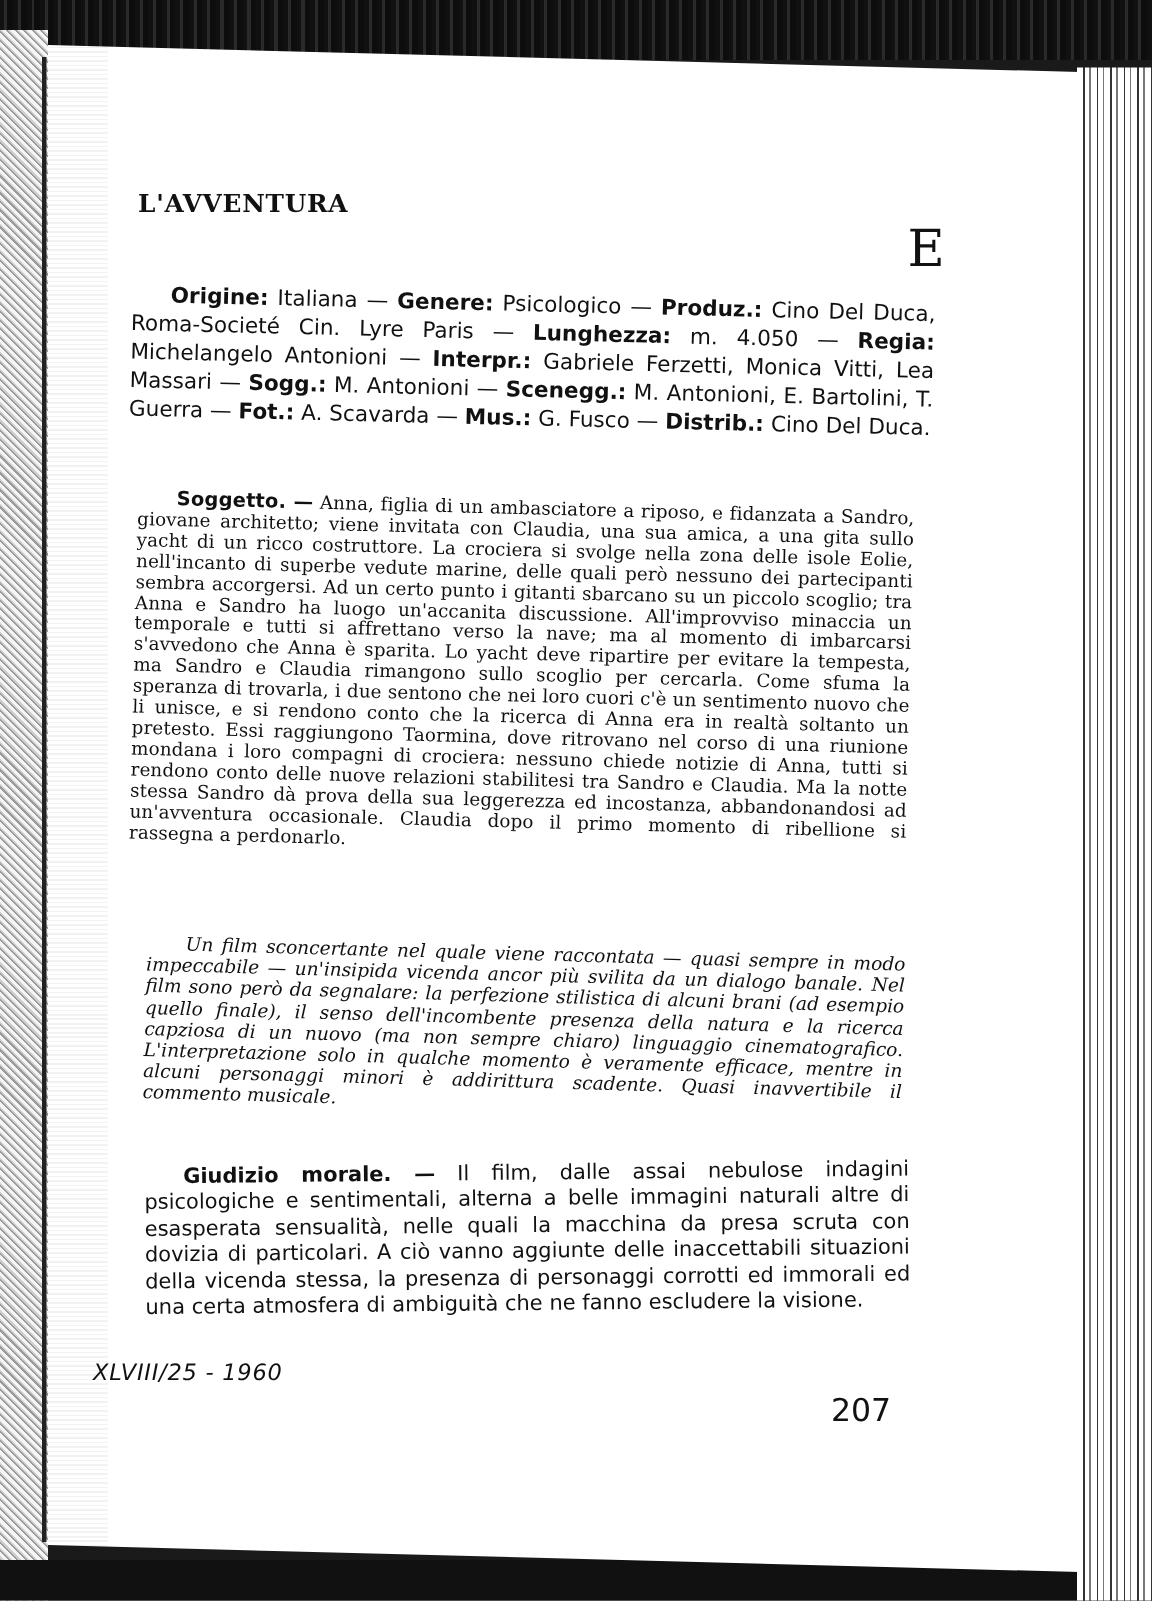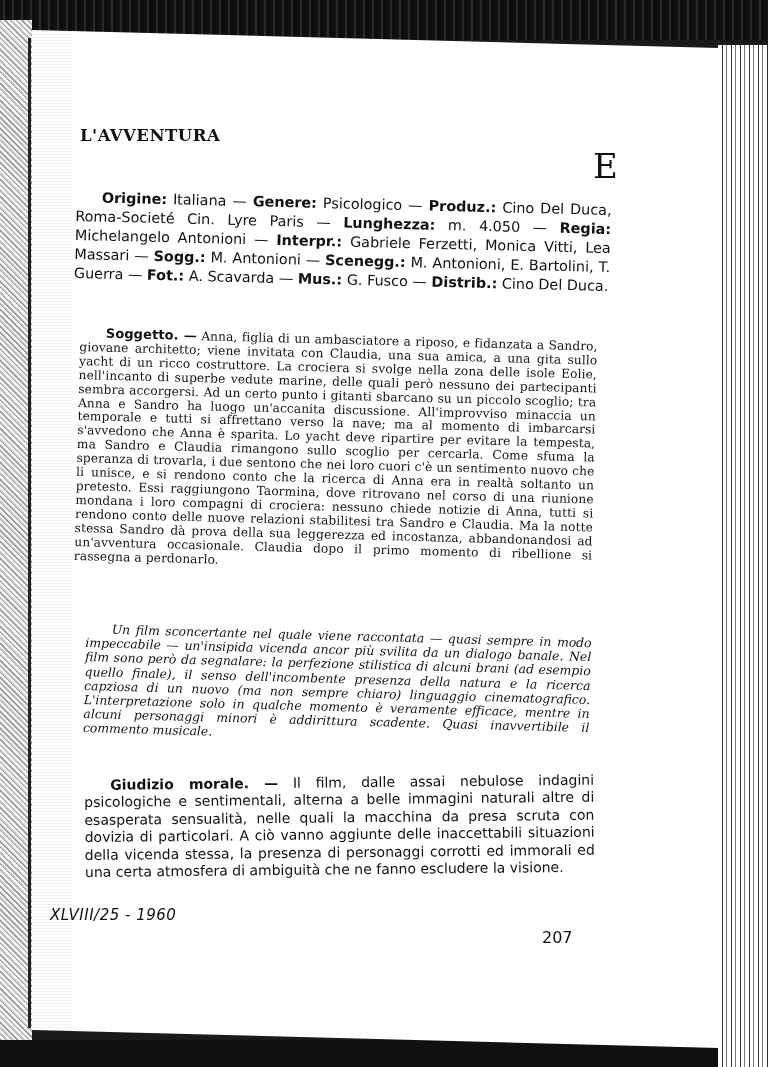--- a/index.html
+++ b/index.html
@@ -31,21 +31,21 @@
     background: repeating-linear-gradient(0deg, rgba(0,0,0,0.05) 0 1px, rgba(255,255,255,0) 1px 3px);
   }
   .right-edge {
     position: absolute; right: 0; top: 45px; width: 50px; height: 1022px;
     background:
       repeating-linear-gradient(90deg, #fff 0 4px, #333 4px 5px, #fff 5px 8px, #777 8px 9px);
   }
   .bottom-dark {
     position: absolute; left: 0; top: 1040px; width: 768px; height: 27px; background: #111;
   }
-  .content { position: absolute; left: 4px; top: 0; width: 609px; height: 1067px; }
+  .content { position: absolute; left: 16px; top: 0; width: 609px; height: 1067px; }
   .title {
     position: absolute; left: 76px; top: 126px;
     font-family: "DejaVu Serif", serif; font-weight: bold; font-size: 16.5px;
     letter-spacing: 0.5px; color: #111;
   }
   .section-letter {
     position: absolute; left: 589px; top: 146px;
     font-family: "DejaVu Serif", serif; font-size: 34px; color: #111;
   }
   .credits {
@@ -72,21 +72,21 @@
     color: #111; text-align: justify; transform: rotate(-0.6deg); transform-origin: left top;
   }
   .judgment .head { font-weight: bold; }
   .indent { display: inline-block; width: 26px; }
   .footer-left {
     position: absolute; left: 46px; top: 906px;
     font-family: "DejaVu Sans", sans-serif; font-size: 15px; color: #111; letter-spacing: 0.5px; font-style: italic;
   }
   .footer-right {
     position: absolute; left: 538px; top: 928px;
-    font-family: "DejaVu Sans", sans-serif; font-size: 16px; color: #111;
+    font-family: "DejaVu Sans", sans-serif; font-size: 21px; color: #111;
   }
 </style>
 </head>
 <body>
 
 <div class="top-dark"></div>
 <div class="left-edge"></div>
 <div class="bottom-dark"></div>
 <div class="page"></div>
 <div class="page-shadow-left"></div>

